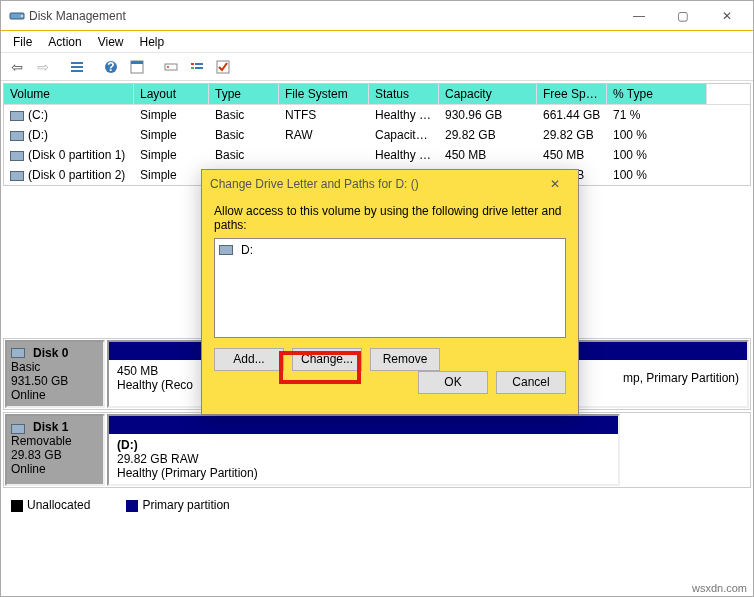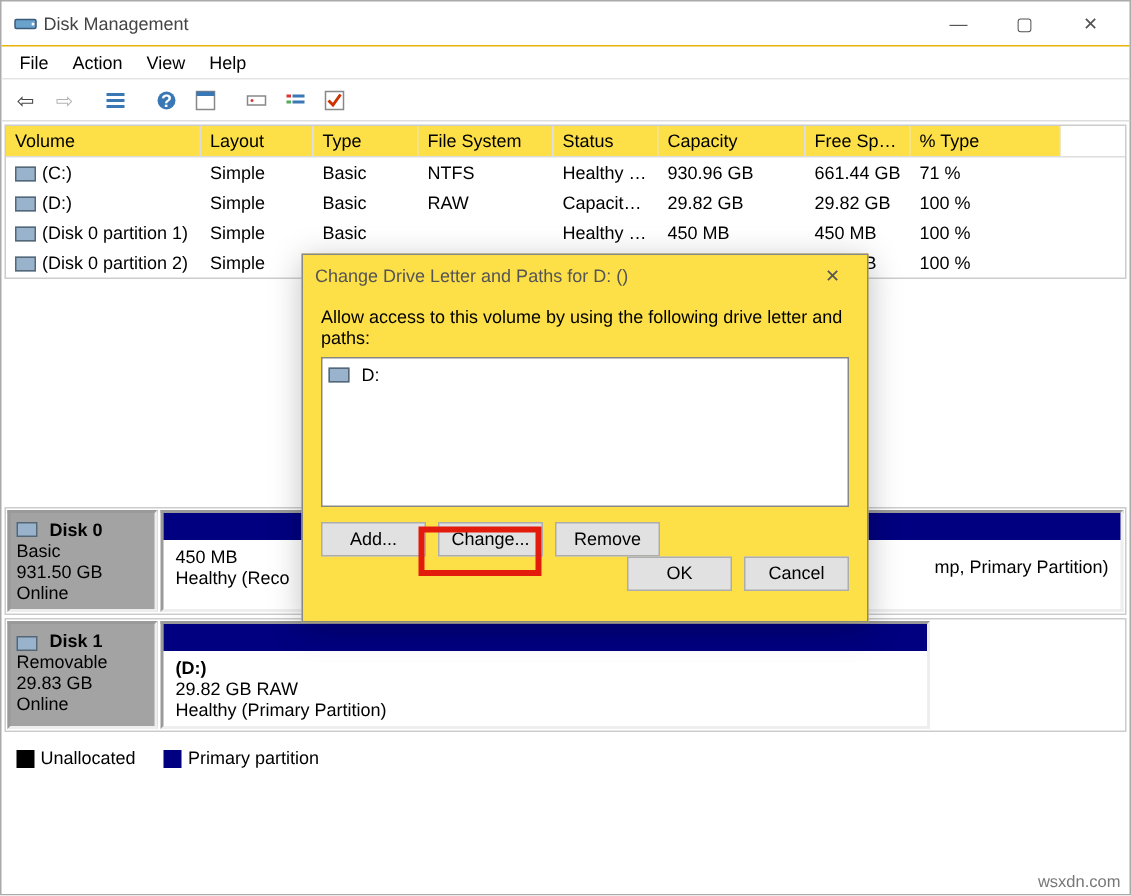--- a/index.html
+++ b/index.html
@@ -10,31 +10,31 @@
 .titlebar .controls { display: flex; }
 .titlebar .btn { width: 44px; height: 28px; display: flex; align-items: center; justify-content: center; color: #555; }
 .menubar { height: 22px; display: flex; align-items: center; padding: 0 4px; border-bottom: 1px solid #e5e5e5;}
 .menubar span { padding: 1px 8px; }
 .toolbar { height: 28px; display: flex; align-items: center; padding: 2px 4px; border-bottom: 1px solid #ddd; gap: 2px;}
 .tbtn { width: 24px; height: 22px; border: 1px solid transparent; display: flex; align-items: center; justify-content: center; font-size: 14px; color: #444;}
 .tsep { width: 6px; }
 .grid { border: 1px solid #ccc; margin: 2px; }
 .ghead { display: flex; background: #fff; border-bottom: 1px solid #ddd;}
 .ghead > div, .grow > div { padding: 3px 6px; overflow: hidden; white-space: nowrap; text-overflow: ellipsis; }
-.ghead > div { border-right: 1px solid #ddd; background: #fde047;}
+.ghead > div { border-right: 1px solid #ddd; background: #5eead4;}
 .gbody { }
 .grow { display: flex; }
 .c-vol{width:130px}.c-lay{width:75px}.c-typ{width:70px}.c-fs{width:90px}.c-sta{width:70px}.c-cap{width:98px}.c-free{width:70px}.c-pf{width:100px}
 .disk-icon { display:inline-block; width:14px; height:10px; background:#99b3cc; border:1px solid #556677; margin-right:4px; vertical-align:middle;}
 .disk-panel { margin: 2px; border: 1px solid #ccc; padding: 0; display:flex;}
 .disk-side { width:100px; border:2px inset #eee; margin:1px; padding:4px; background:#a3a3a3;}
 .disk-main { flex:1; margin:1px; border:2px inset #eee; background:#fff;}
 .part-bar { height:18px; background:#000080; }
 .part-body { padding:4px 8px; }
-.legend { padding: 8px 10px; display:flex; gap:19px; align-items:center;}
+.legend { padding: 8px 10px; display:flex; gap:36px; align-items:center;}
 .sw { display:inline-block; width:12px; height:12px; margin-right:4px; vertical-align:middle;}
 .dialog { position:absolute; left:200px; top:168px; width:378px; background:#fde047; border:1px solid #888; box-shadow:0 4px 20px rgba(0,0,0,0.25);}
 .dlg-title { height:28px; display:flex; align-items:center; padding:0 8px; color:#555;}
 .dlg-title .x { margin-left:auto; width:30px; text-align:center;}
 .dlg-body { padding:6px 12px 20px 12px;}
 .dlg-list { border:1px solid #888; height:100px; padding:4px; margin-top:6px; background:#fff;}
 .dlg-row1 { display:flex; gap:8px; margin-top:10px;}
 .dlg-row2 { display:flex; gap:8px; margin-top:0; justify-content:flex-end;}
 .wbtn { width:70px; height:23px; background:#e1e1e1; border:1px solid #adadad; text-align:center; line-height:21px;}
 .highlight { position:absolute; border:4px solid #e31b0c; pointer-events:none;}

